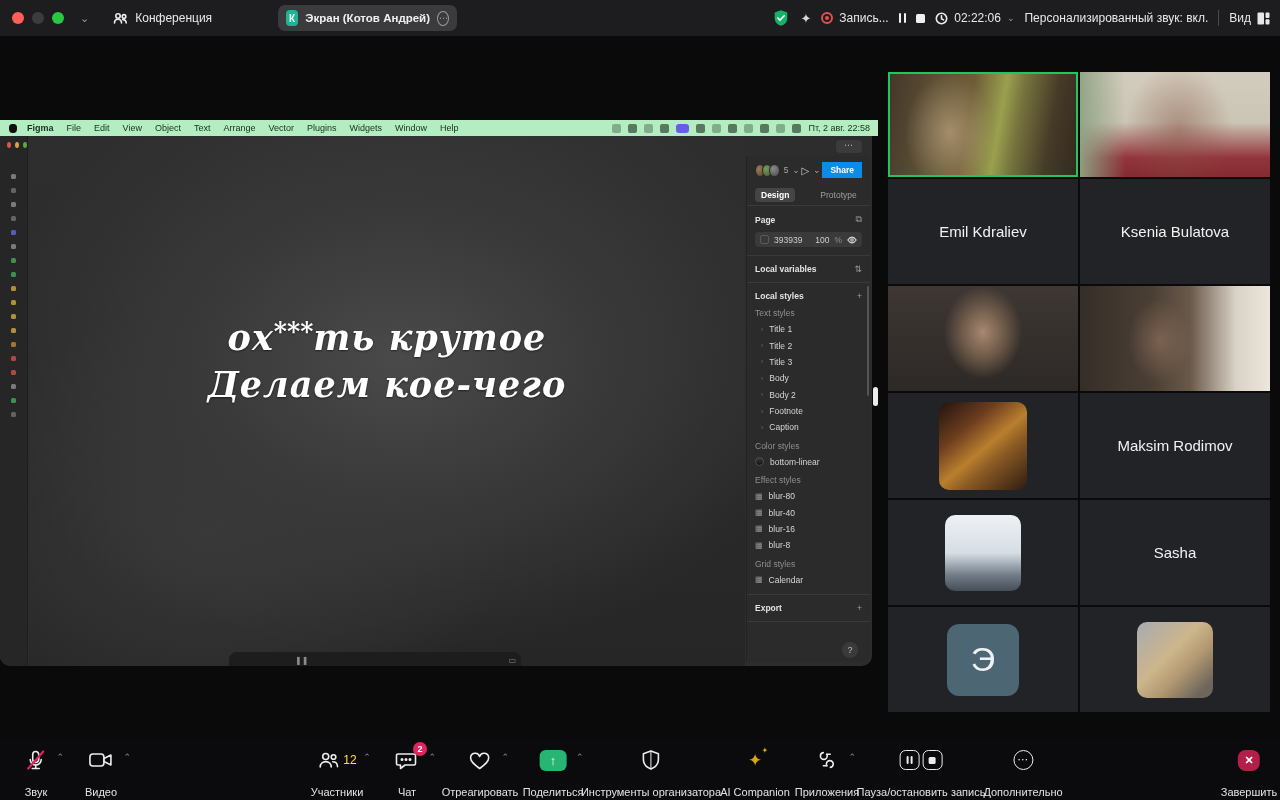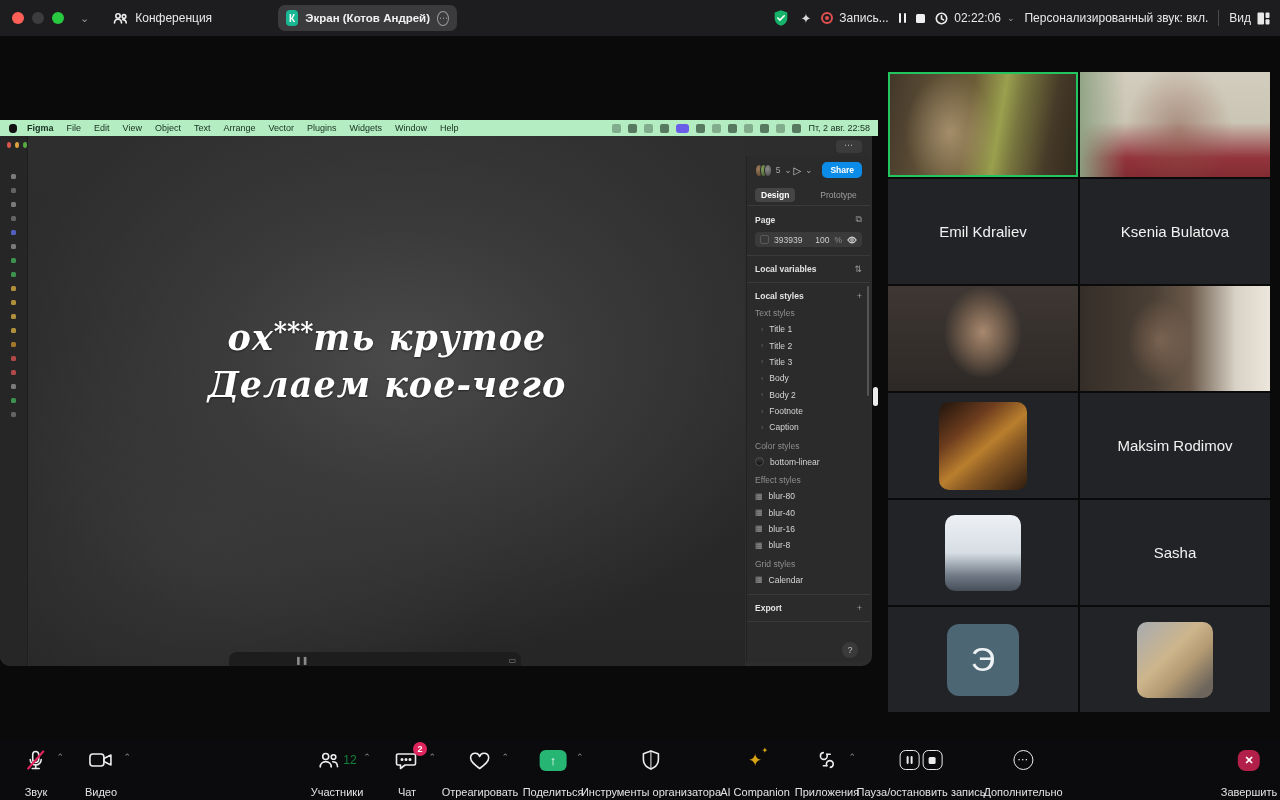--- a/index.html
+++ b/index.html
@@ -79,22 +79,22 @@
   .fpanel { position:absolute; right:2px; top:20px; width:124px; height:506px; background:#2b2b2b;
     border-left:1px solid #222; color:#d9d9d9; font-size:8.5px; }
   .prow { display:flex; align-items:center; padding:0 8px; }
   .collab { height:28px; gap:2px; }
   .cav { width:13px; height:13px; border-radius:50%; border:1.5px solid #2b2b2b; }
   .cav.a{ background:radial-gradient(circle at 35% 35%, #9a7a5a, #5e4630);}
   .cav.b{ background:radial-gradient(circle at 35% 35%, #7d9a5a, #46602e); margin-left:-5px;}
   .cav.c{ background:radial-gradient(circle at 35% 35%, #8a8a8a, #4a4a4a); margin-left:-5px;}
   .ccount { color:#a8a8a8; margin-left:2px; }
   .play { margin-left:auto; color:#d0d0d0; font-size:10px; }
-  .share-btn { margin-left:8px; background:#0c8ce9; color:#fff; font-weight:bold; font-size:8.5px;
-    padding:3px 8px; border-radius:5px; }
+  .share-btn { margin-left:0; background:#0c8ce9; color:#fff; font-weight:bold; font-size:8.5px;
+    padding:3px 8px; border-radius:0; }
   .tabs { height:22px; gap:25px; border-bottom:1px solid #3a3a3a; }
   .tab-design { background:#454545; border-radius:4px; padding:2px 6px; color:#fff; font-weight:bold; }
   .tab-proto { color:#9f9f9f; }
   .zoomlvl { margin-left:auto; color:#bfbfbf; }
   .sec { border-bottom:1px solid #3a3a3a; padding:6px 0; }
   .sec-head { display:flex; align-items:flex-end; padding:2px 8px; color:#e3e3e3; font-weight:bold; }
   .sec-head .right { margin-left:auto; color:#9a9a9a; font-weight:normal; font-size:9px; }
   .swatch-row { margin:5px 8px 2px; background:#3a3a3a; border-radius:4px; height:15px;
     display:flex; align-items:center; padding:0 5px; gap:5px; color:#cfcfcf; }
   .swatch { width:9px; height:9px; border-radius:2px; background:#393939; border:1px solid #5a5a5a; }
@@ -139,21 +139,21 @@
   .g-av-snow { background:linear-gradient(180deg,#eef1f5 0%,#d6dde4 50%,#707a86 80%,#454d58 100%); }
   .g-av-blonde { background:linear-gradient(135deg,#a7abb1 0%,#cdb58c 42%,#b39a72 62%,#6e665c 88%); }
 
   
   .toolbar { position:absolute; left:0; bottom:0; width:1280px; height:60px; background:#0b0b0d; }
   .tb-item { position:absolute; top:7px; transform:translateX(-50%); display:flex; flex-direction:column;
     align-items:center; color:#e6e6e6; }
   .tb-icon { height:26px; display:flex; align-items:center; justify-content:center; position:relative; }
   .tb-label { font-size:11px; margin-top:13px; color:#e3e3e3; white-space:nowrap; }
   .tb-chev { position:absolute; right:-17px; top:5px; color:#8f8f8f; font-size:9px; }
-  .pcount { font-size:12px; margin-left:4px; color:#15803d; }
+  .pcount { font-size:12px; margin-left:4px; color:#fde047; }
   .chat-badge { position:absolute; top:-5px; right:-8px; min-width:14px; height:14px; border-radius:7px;
     background:#e0245e; color:#fff; font-size:9px; font-weight:bold; display:flex; align-items:center;
     justify-content:center; padding:0 3px; }
   .share-ic { width:27px; height:21px; border-radius:6px; background:#26b573; color:#fff;
     font-size:13px; font-weight:bold; display:flex; align-items:center; justify-content:center; }
   .ai-spark { color:#d9a514; font-size:17px; position:relative; }
   .ai-spark i { position:absolute; top:-4px; right:-6px; font-size:8px; font-style:normal; }
   .rec-sq { width:20px; height:20px; border:1.6px solid #ececec; border-radius:6px;
     display:flex; align-items:center; justify-content:center; gap:2px; }
   .rec-sq i.bar { width:2px; height:8px; background:#ececec; border-radius:1px; }

